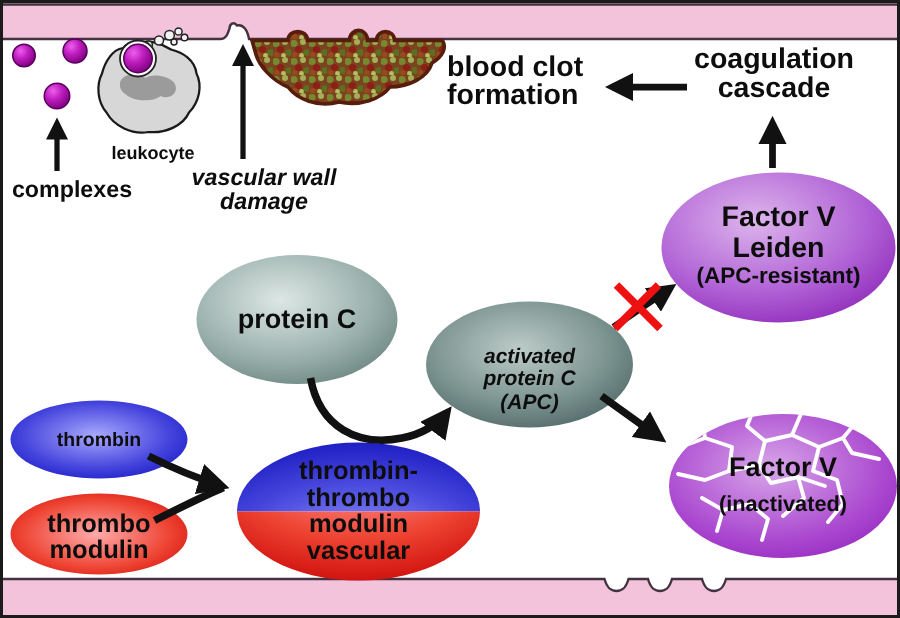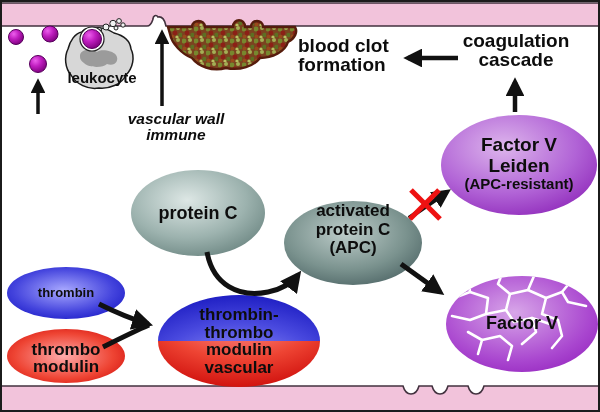--- a/index.html
+++ b/index.html
@@ -156,60 +156,62 @@
       <path d="M407,216 L445,190" stroke-width="4.5" marker-end="url(#ah)"></path>
       <path d="M399,262 L438,290" stroke-width="5" marker-end="url(#ah)"></path>
     </g>
 
     <g stroke="#ee1111" stroke-width="5.2" stroke-linecap="butt">
       <line x1="409" y1="188" x2="438" y2="217" stroke="#ee1111"></line>
       <line x1="437" y1="188" x2="408" y2="217" stroke="#ee1111"></line>
     </g>
   </svg>
 
-  <div class="lbl" style="left:100px;top:76px;font-size:15px;">
+  <div class="lbl" style="left:100px;top:100px;font-size:12px;">
     <span>leukocyte</span>
   </div>
 
   <div class="lbl" style="left:46px;top:125px;font-size:15.5px;">
+    <span>complexes</span>
   </div>
 
   <div class="lbl" style="left:174px;top:125px;font-size:15.5px;font-style:italic;">
     <span>vascular wall</span>
-    <span>immune</span>
+    <span>damage</span>
   </div>
 
   <div class="lbl left" style="left:296px;top:53px;font-size:19px;">
     <span>blood clot</span>
     <span>formation</span>
   </div>
 
   <div class="lbl" style="left:514px;top:48px;font-size:19px;">
     <span>coagulation</span>
     <span>cascade</span>
   </div>
 
   <div class="lbl" style="left:196px;top:211px;font-size:18px;">
     <span>protein C</span>
   </div>
 
-  <div class="lbl" style="left:351px;top:228px;font-size:17px;line-height:1.1;">
+  <div class="lbl" style="left:351px;top:251px;font-size:14px;line-height:1.1;font-style:italic;">
     <span>activated</span>
     <span>protein C</span>
     <span>(APC)</span>
   </div>
 
   <div class="lbl" style="left:517px;top:162px;font-size:19px;line-height:1.08;">
     <span>Factor V</span>
     <span>Leiden</span>
     <span style="font-size:15px;">(APC-resistant)</span>
   </div>
 
   <div class="lbl" style="left:520px;top:322px;font-size:18px;line-height:1.1;">
     <span>Factor V</span>
+    <span style="font-size:14.5px;margin-top:7px;">(inactivated)</span>
   </div>
 
   <div class="lbl" style="left:64px;top:291px;font-size:13px;">
     <span>thrombin</span>
   </div>
 
   <div class="lbl" style="left:64px;top:356px;font-size:17px;">
     <span>thrombo</span>
     <span>modulin</span>
   </div>

